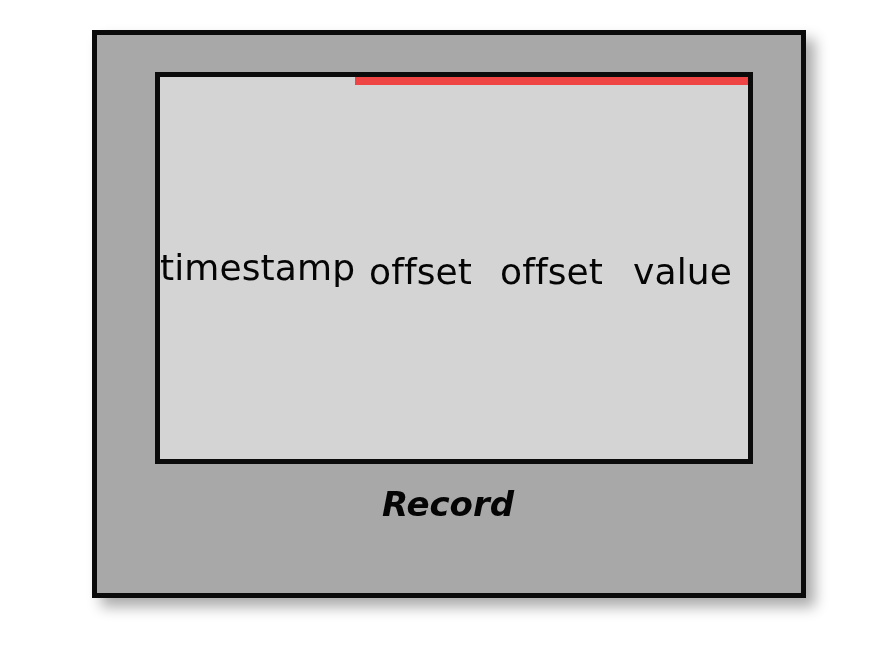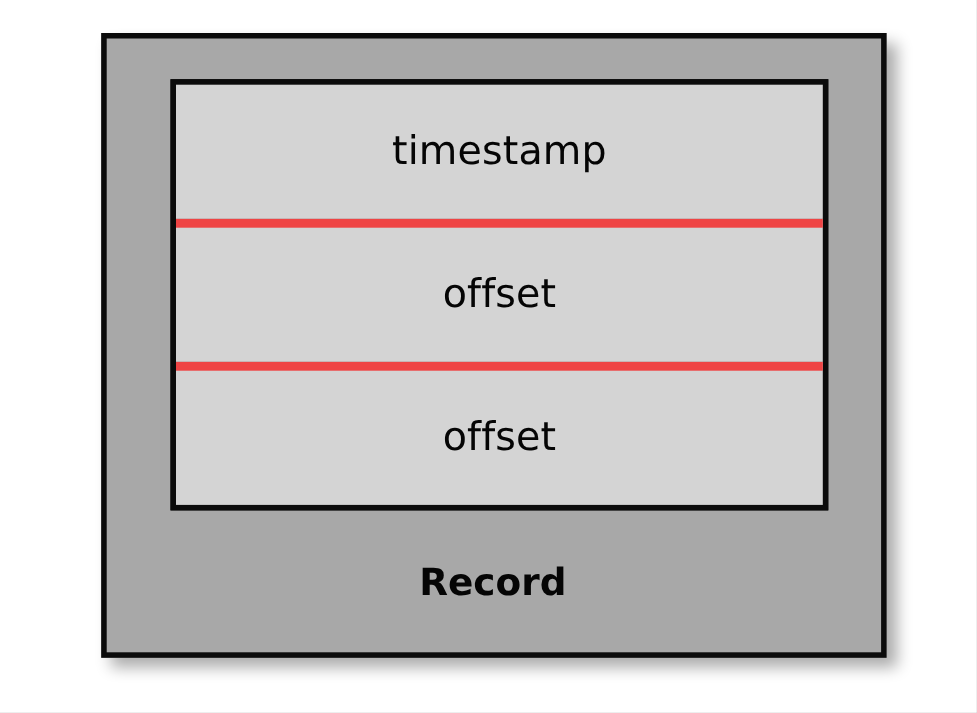--- a/index.html
+++ b/index.html
@@ -41,21 +41,21 @@
   #field-table {
     position: absolute;
     left: 58px;
     top: 37px;
     width: 598px;
     height: 392px;
     box-sizing: border-box;
     border: 5px solid #0b0b0b;
     background: #0b0b0b;
     display: flex;
-    flex-direction: column;
+    flex-direction: row;
   }
 
   .field-row {
     flex: 1 1 0;
     background: #d4d4d4;
     display: flex;
     align-items: center;
     justify-content: center;
     box-sizing: border-box;
     position: relative;
@@ -72,26 +72,27 @@
     font-weight: 400;
     letter-spacing: 0.1px;
     white-space: nowrap;
   }
 
   
   #record-caption-wrap {
     position: absolute;
     left: 5px;
     right: 5px;
-    top: 434px;
+    top: 408px;
     height: 119px;
     display: flex;
     align-items: center;
     justify-content: center;
     pointer-events: none;
+    font-style: italic;
   }
 
   #record-caption {
     font-size: 34px;
     font-weight: 700;
     color: #050505;
     line-height: 1;
     white-space: nowrap;
     position: relative;
     left: -1px;
@@ -113,20 +114,23 @@
 
       <div class="field-row">
         <span class="field-label">offset</span>
       </div>
 
       <div class="field-row">
         <span class="field-label">offset</span>
       </div>
 
 
+      <div class="field-row">
+        <span class="field-label">value</span>
+      </div>
 
     </div>
 
     <div id="record-caption-wrap">
       <span id="record-caption">Record</span>
     </div>
 
   </div>
 
 </div>

